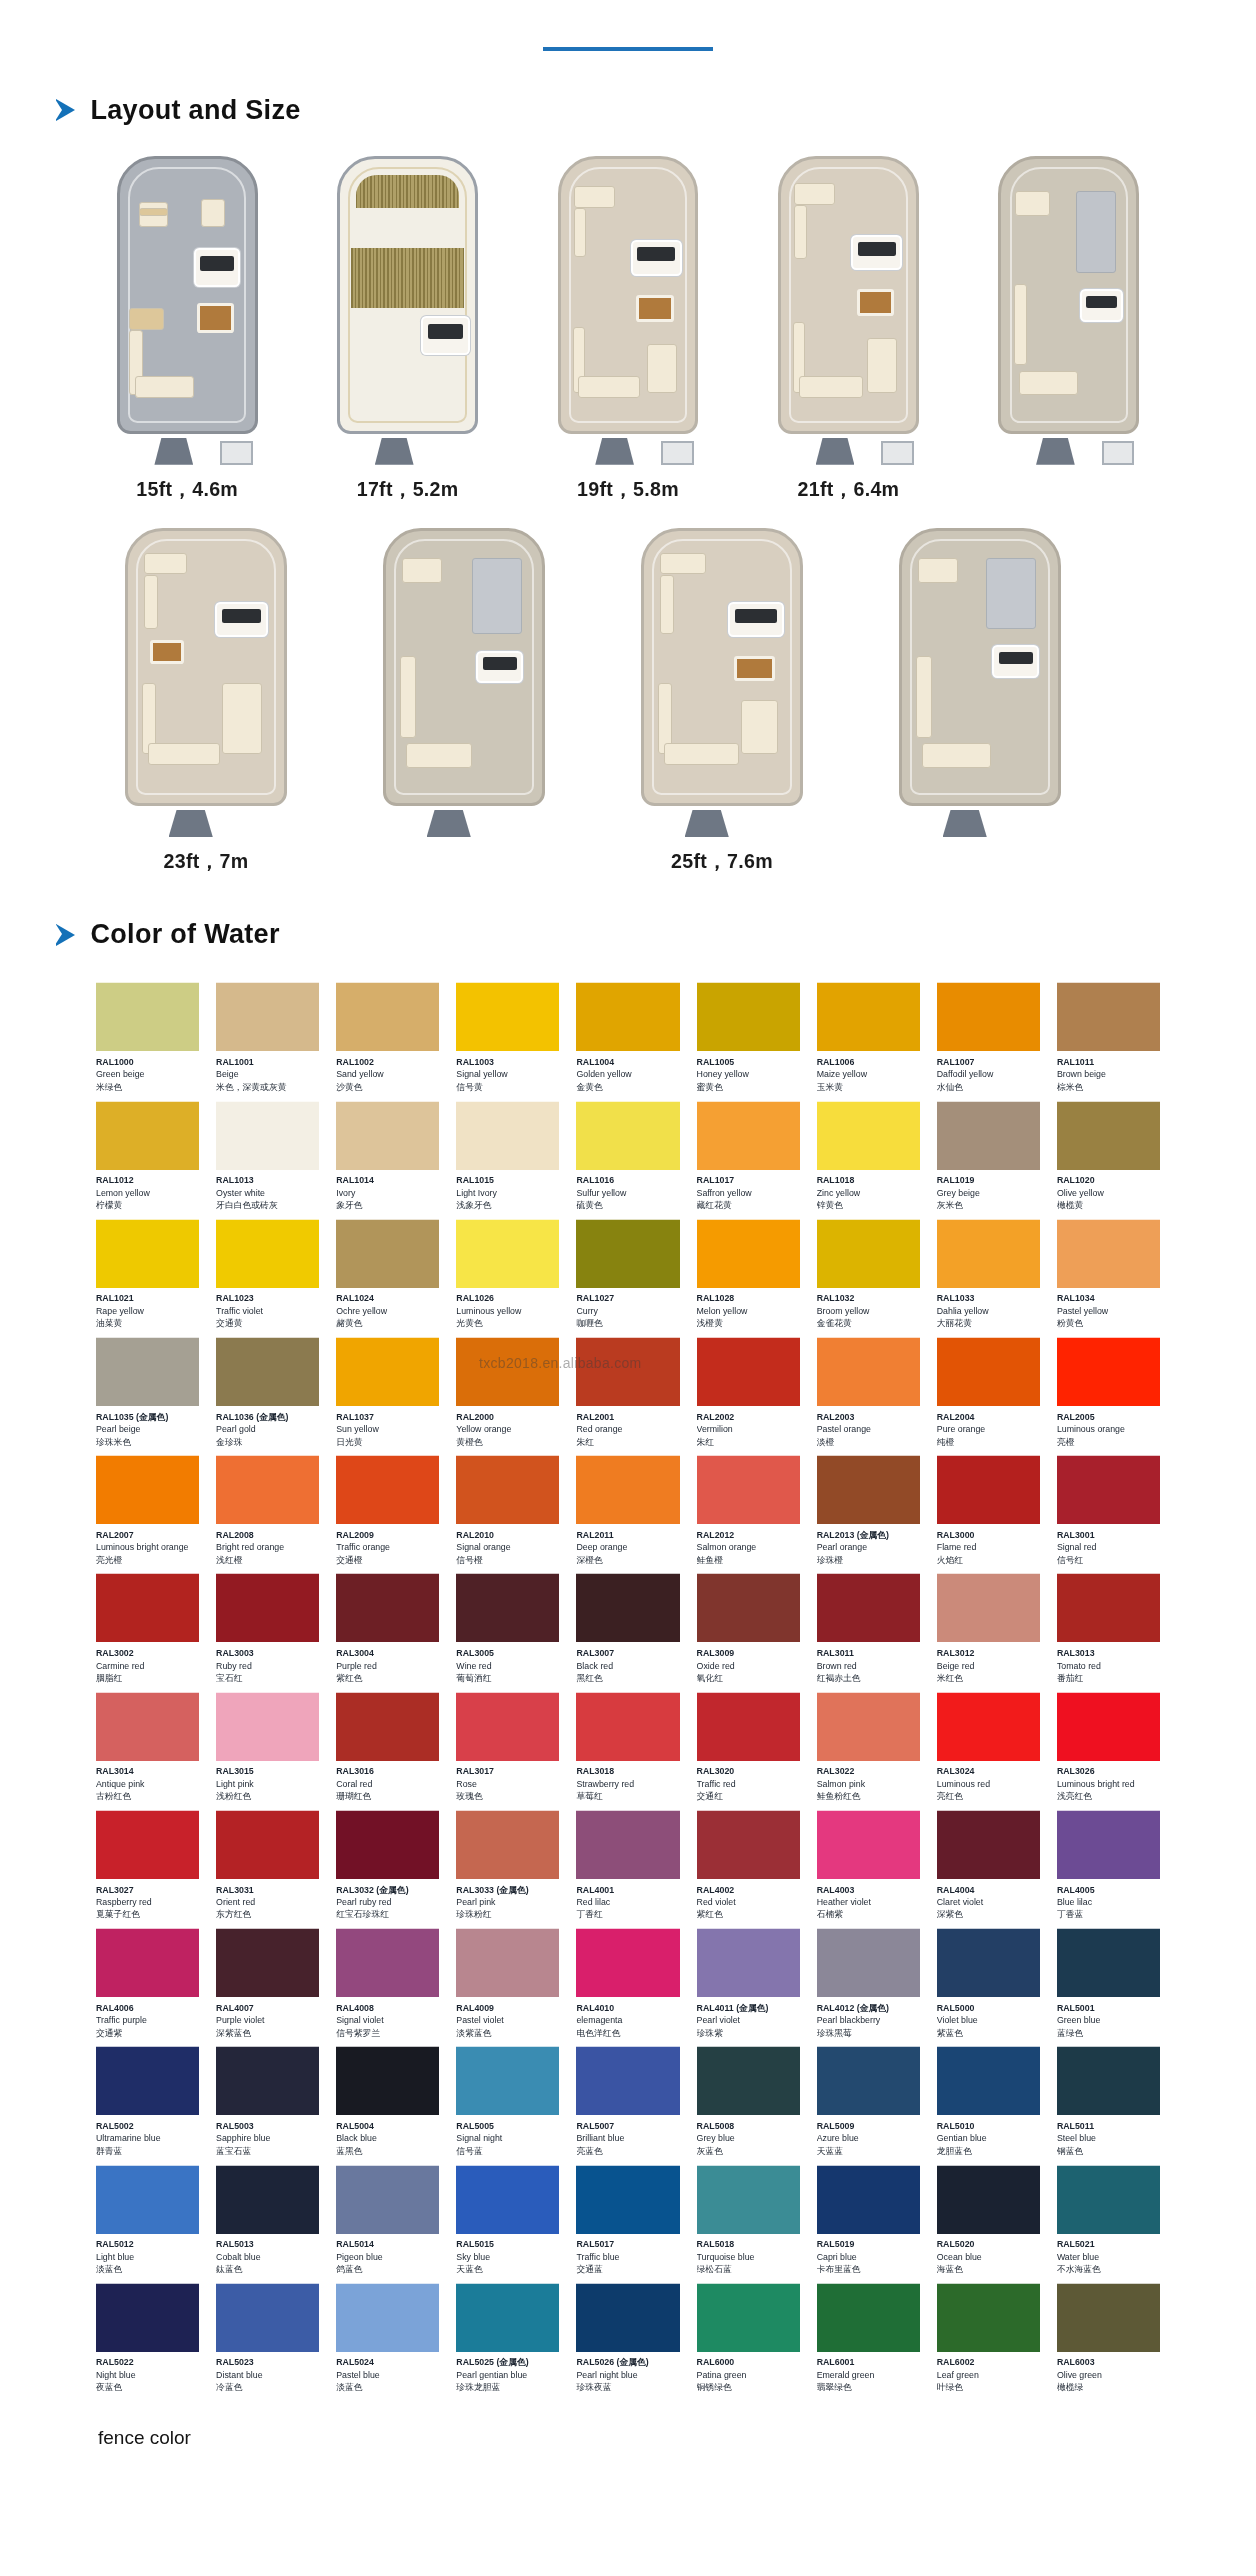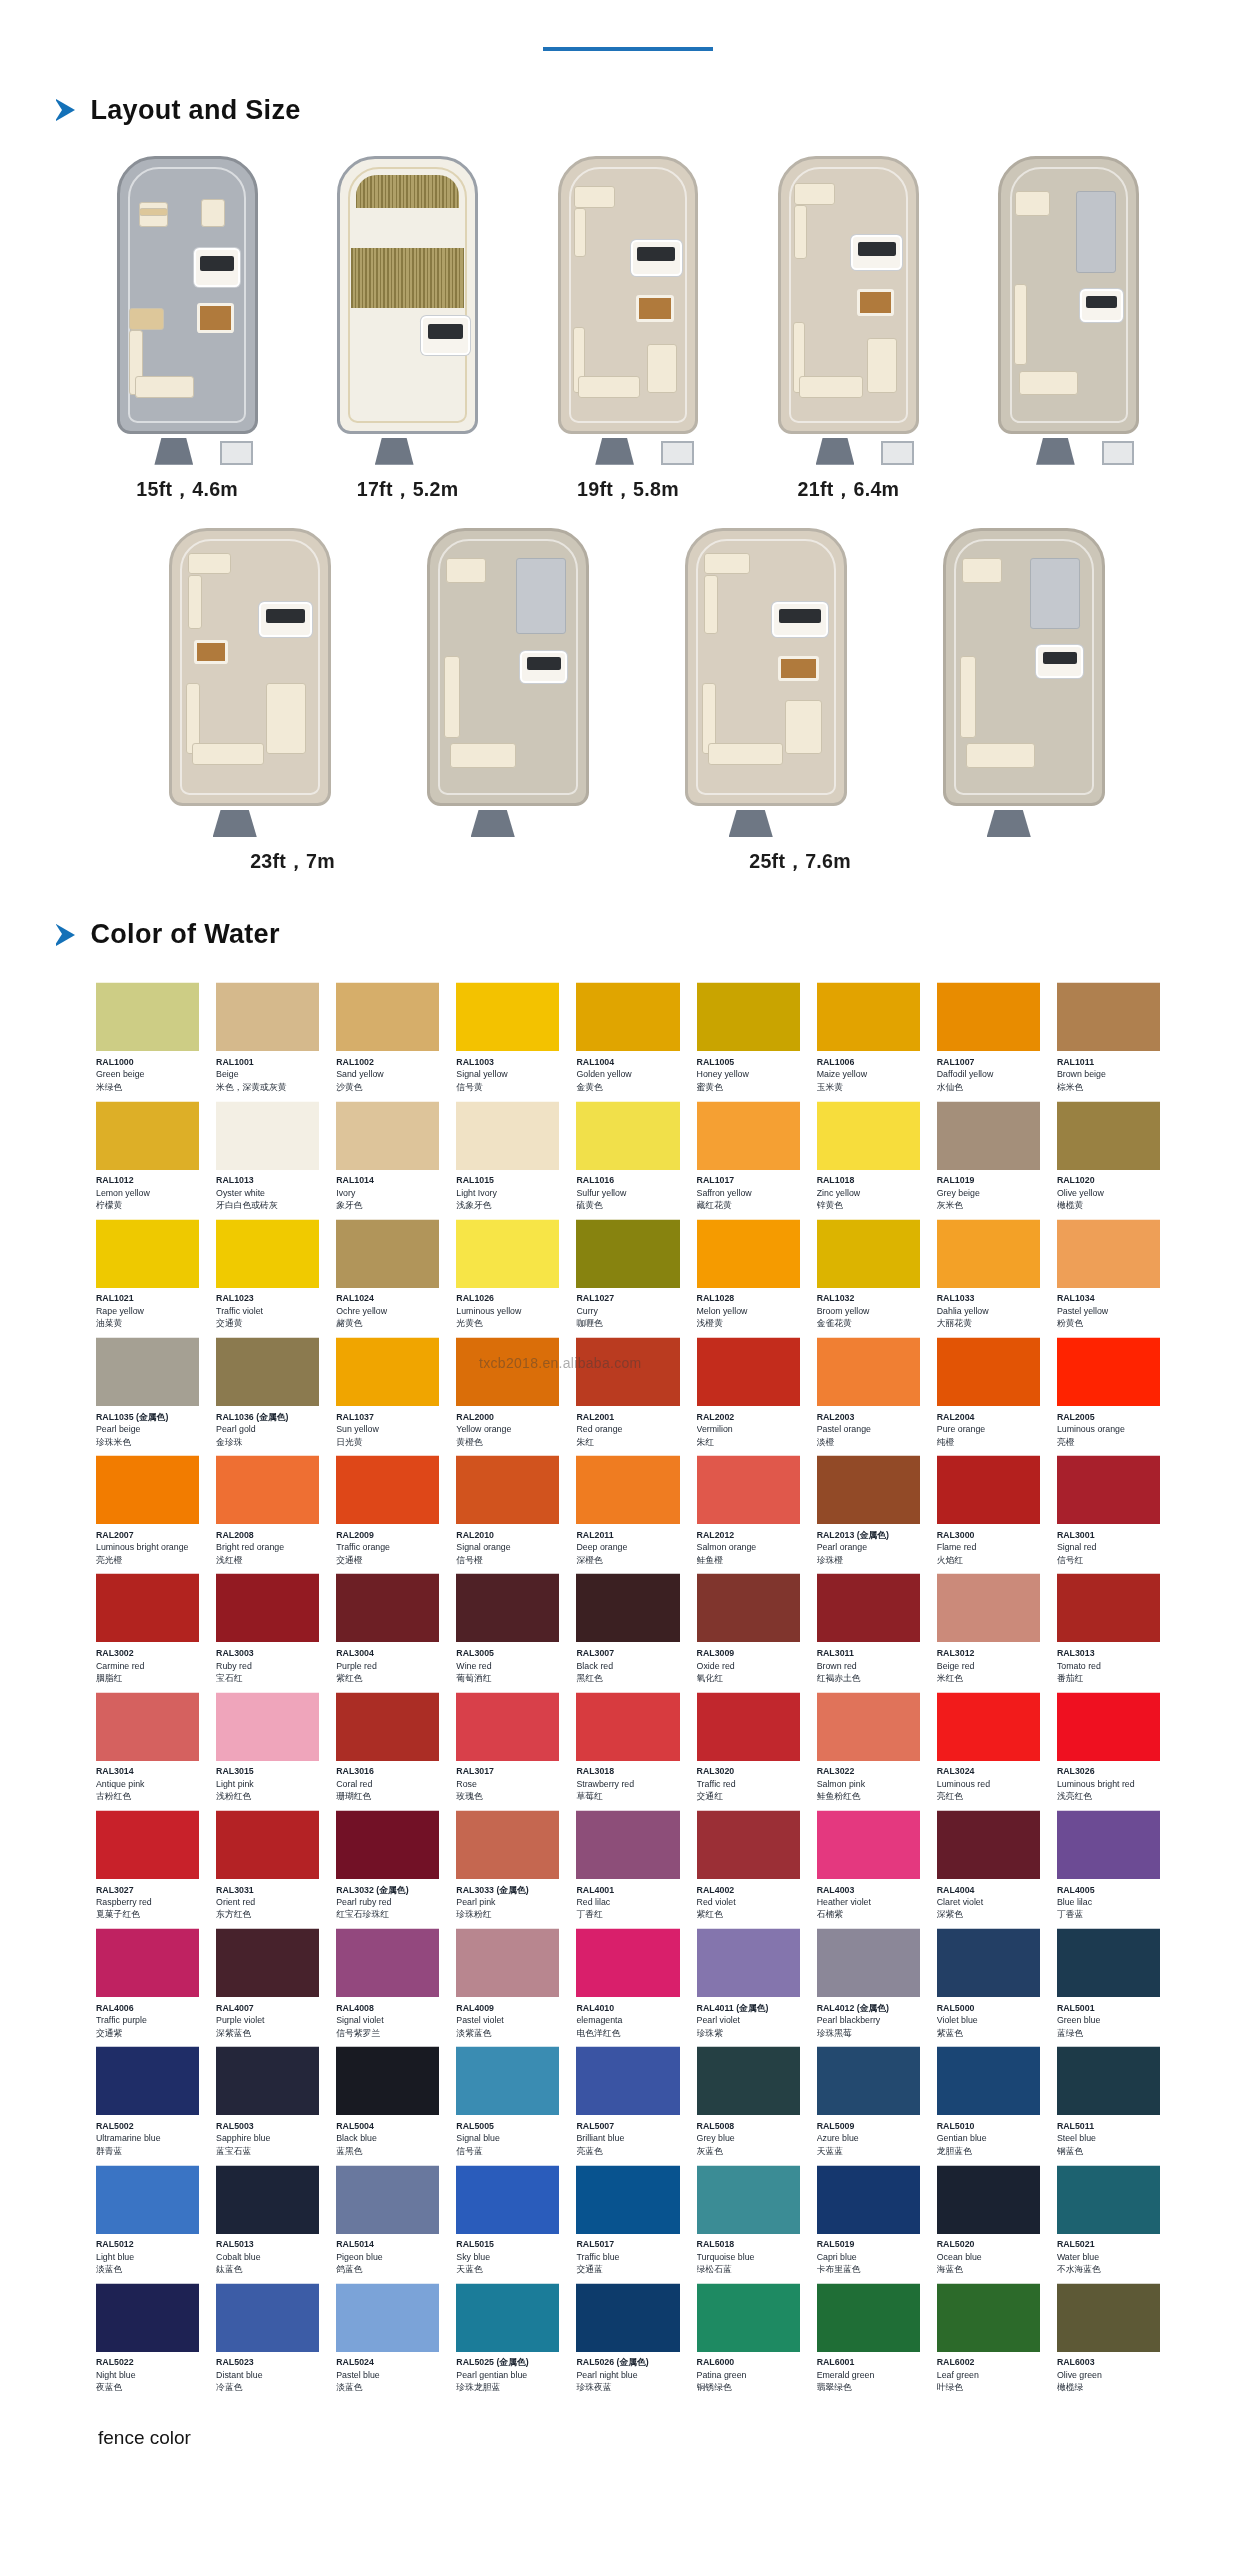--- a/index.html
+++ b/index.html
@@ -79,21 +79,21 @@
     justify-content: flex-start;
     padding: 0 77px;
     gap: 0;
   }
   .boat-cell {
     width: 222px;
     display: flex;
     flex-direction: column;
     align-items: center;
   }
-  .boat-cell.r2 { width: 258px; align-items: flex-end; }
+  .boat-cell.r2 { width: 258px; }
   .boat-thumb {
     width: 149px;
     height: 309px;
     position: relative;
   }
   .boat-thumb.wide { width: 170px; }
 
   
   .hull {
     position: absolute;
@@ -1065,21 +1065,21 @@
           <div class="chip-meta">
             <span class="chip-code">RAL5004</span>
             <span class="chip-en">Black blue</span>
             <span class="chip-cn">蓝黑色</span>
           </div>
         </div>
         <div class="swatch">
           <div class="chip" style="background: rgb(58, 140, 178);"></div>
           <div class="chip-meta">
             <span class="chip-code">RAL5005</span>
-            <span class="chip-en">Signal blue</span>
+            <span class="chip-en">Signal night</span>
             <span class="chip-cn">信号蓝</span>
           </div>
         </div>
         <div class="swatch">
           <div class="chip" style="background: rgb(58, 84, 163);"></div>
           <div class="chip-meta">
             <span class="chip-code">RAL5007</span>
             <span class="chip-en">Brilliant blue</span>
             <span class="chip-cn">亮蓝色</span>
           </div>

